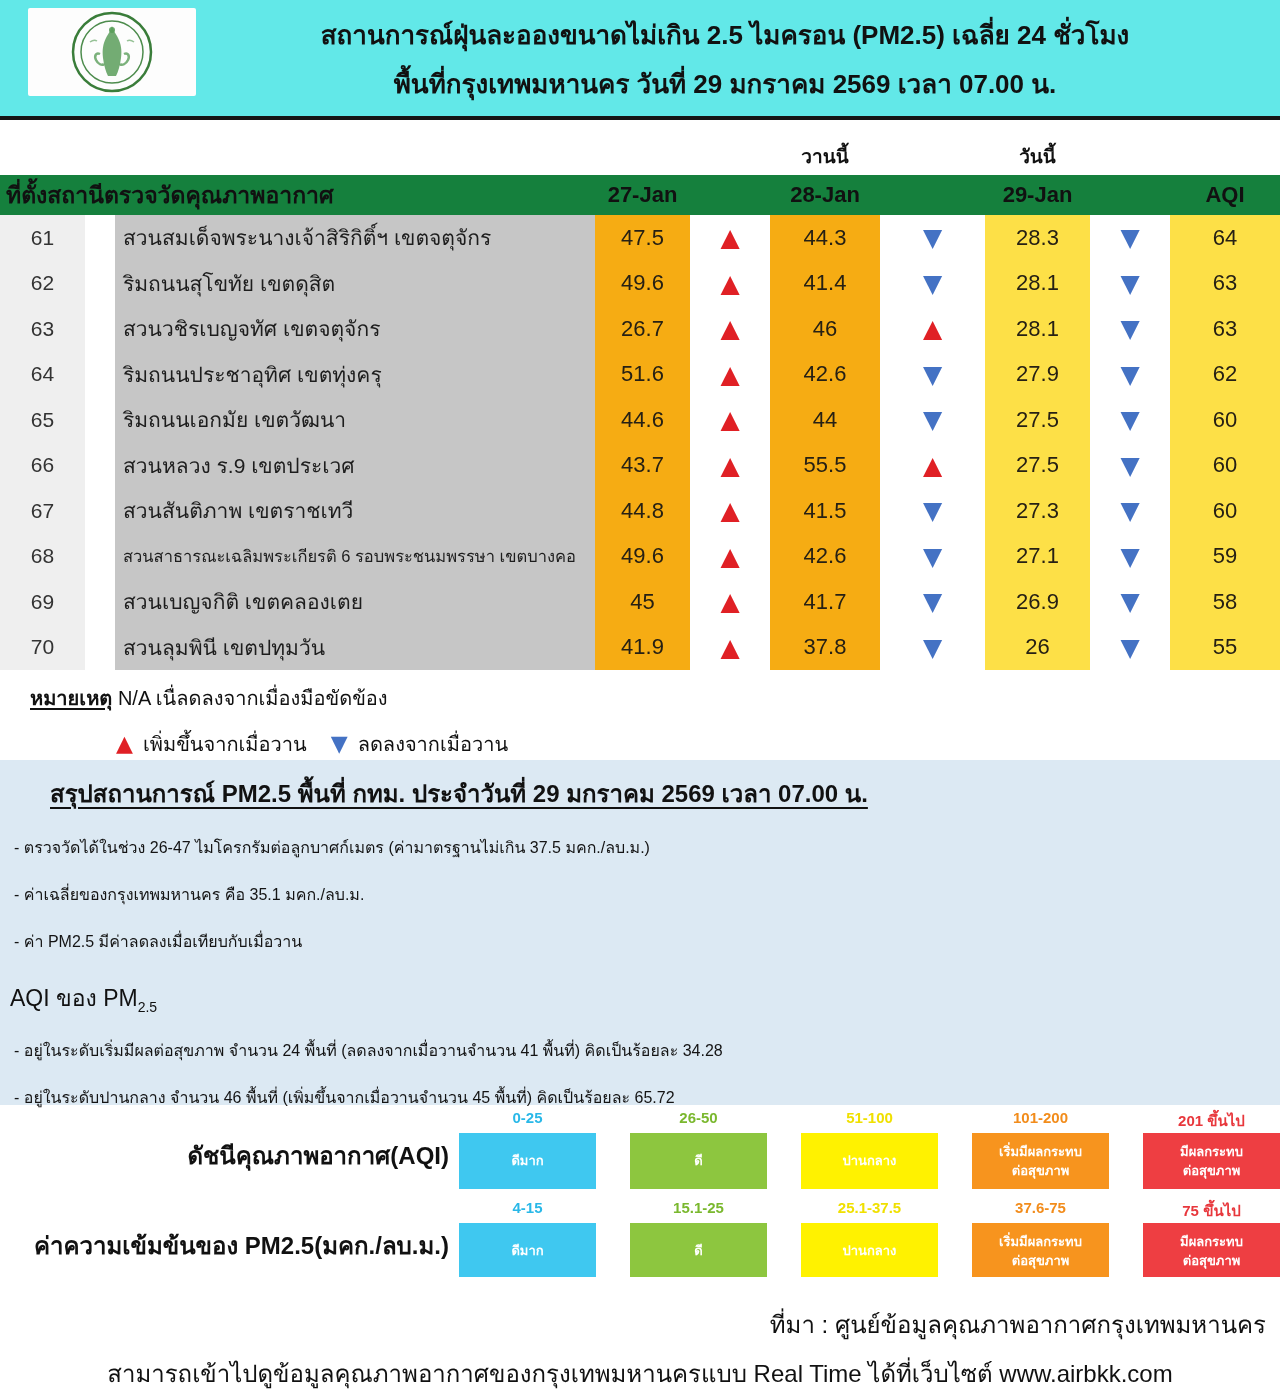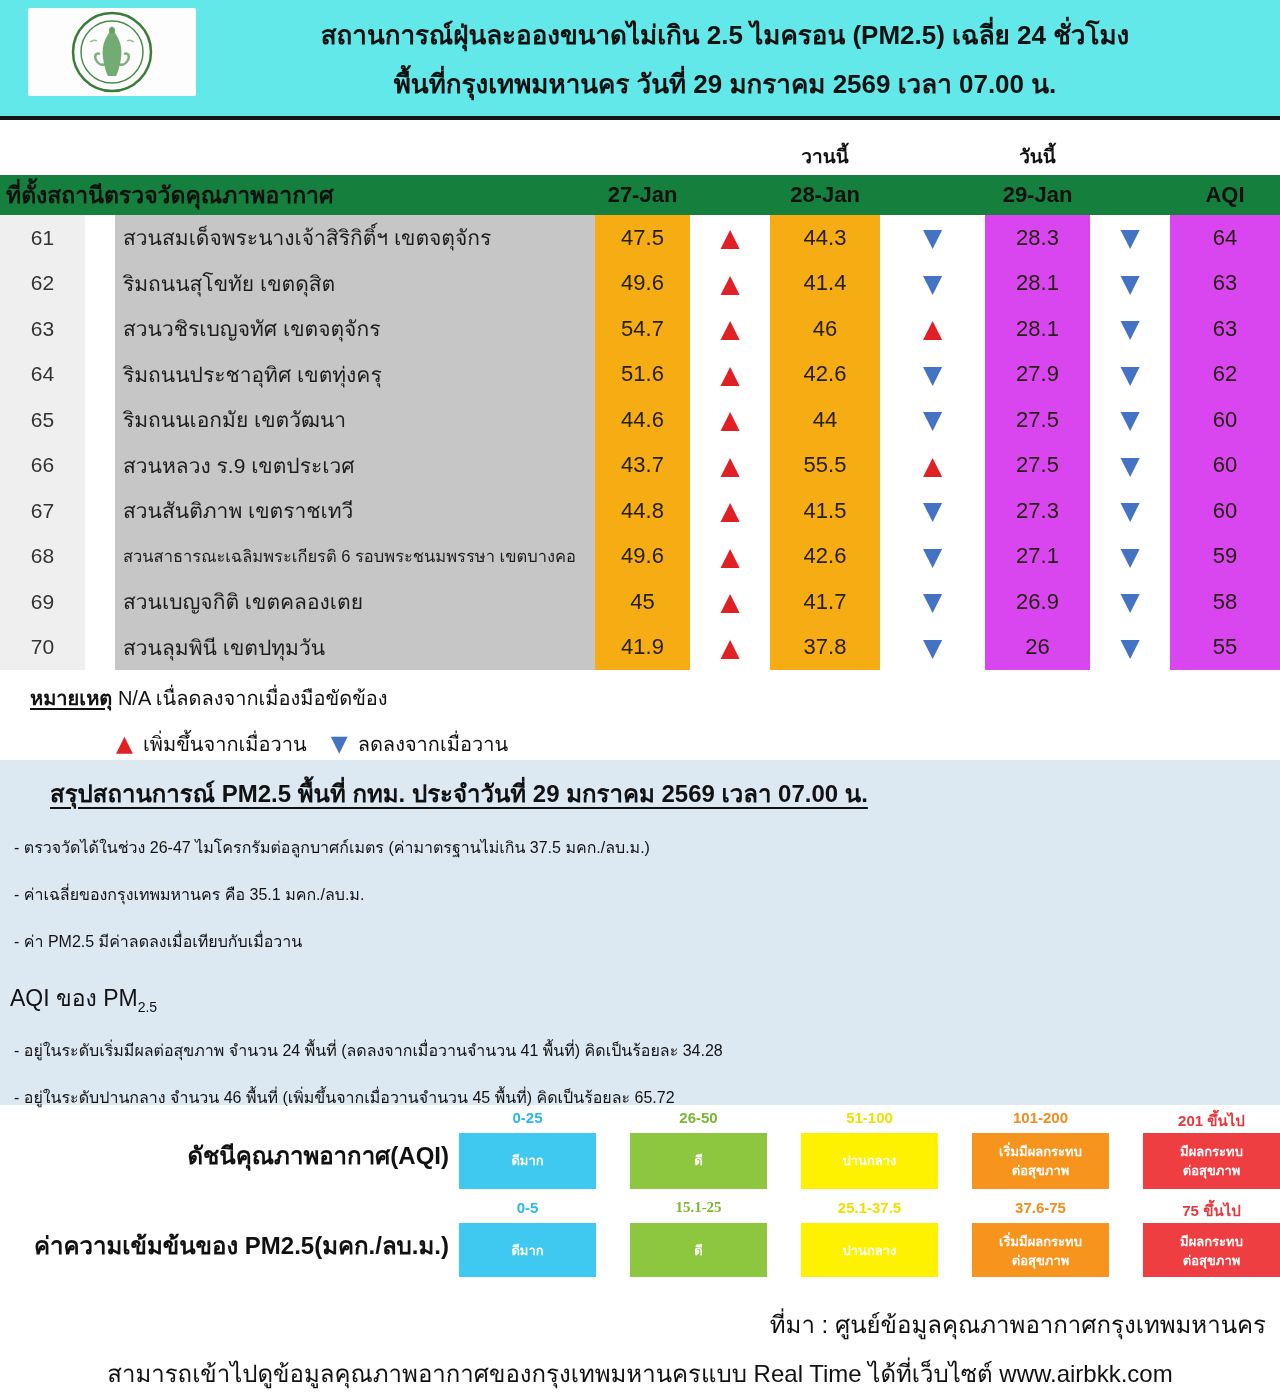--- a/index.html
+++ b/index.html
@@ -22,21 +22,21 @@
   .colheader .station-h{ grid-column:1 / span 3; font-weight:bold; font-size:23px; color:#111; padding-left:6px; }
   .colheader .date-h{ font-weight:bold; font-size:22px; color:#111; text-align:center; }
   .rows-wrap .row{ height:45.5px; }
   .cell{ display:flex; align-items:center; justify-content:center; font-size:22px; color:#262014; }
   .cell.idc{ background:#EFEFEF; color:#333; font-size:21px; }
   .cell.gut{ background:#fff; }
   .cell.namec{ background:#C6C6C6; justify-content:flex-start; padding-left:8px; font-size:21px; color:#1d1d1d;
                white-space:nowrap; overflow:hidden; }
   .cell.namec.small{ font-size:16.5px; }
   .cell.orangec{ background:#F6AC13; }
-  .cell.yellowc{ background:#d946ef; }
+  .cell.yellowc{ background:#fde047; }
   .cell.arrowc{ background:#fff; }
   .tri{ font-family:"DejaVu Sans",sans-serif; font-size:25px; line-height:1; }
   .tri.up{ color:#E02025; }
   .tri.down{ color:#4472C4; }
 
   
   .notes{ height:90px; background:#fff; padding:12px 0 0 30px; font-size:20px; color:#111; }
   .note-label{ font-weight:bold; text-decoration:underline; text-underline-offset:3px; }
   .legend-line{ margin:14px 0 0 86px; display:flex; align-items:center; gap:10px; font-size:20px; }
   .legend-line .tri{ font-size:22px; }
@@ -147,21 +147,21 @@
       <div class="cell arrowc">
           <span class="tri down">▼</span>
         </div>
       <div class="cell yellowc">63</div>
     </div>
 
     <div class="tbl-grid row">
       <div class="cell idc">63</div>
       <div class="cell gut"></div>
       <div class="cell namec">สวนวชิรเบญจทัศ เขตจตุจักร</div>
-      <div class="cell orangec">54.7</div>
+      <div class="cell orangec">26.7</div>
       <div class="cell arrowc">
           <span class="tri up">▲</span>
         </div>
       <div class="cell orangec">46</div>
       <div class="cell arrowc">
           <span class="tri up">▲</span>
         </div>
       <div class="cell yellowc">28.1</div>
       <div class="cell arrowc">
           <span class="tri down">▼</span>
@@ -362,27 +362,27 @@
               <div>ต่อสุขภาพ</div>
             </div>
           </div>
         </div>
     </div>
 
     <div class="scale-row">
       <div class="scale-label">ค่าความเข้มข้นของ PM2.5(มคก./ลบ.ม.)</div>
       <div class="scale-bar">
           <div class="scale-cellcol">
-            <div class="range-lab" style="color: rgb(41, 184, 232);">0-5</div>
+            <div class="range-lab" style="color: rgb(41, 184, 232);">4-15</div>
             <div class="scale-cell" style="background: rgb(63, 200, 240);">
               <div>ดีมาก</div>
             </div>
           </div>
           <div class="scale-cellcol">
-            <div class="range-lab" style="color: rgb(122, 184, 46); font-family: Liberation Serif, serif;">15.1-25</div>
+            <div class="range-lab" style="color: rgb(122, 184, 46);">15.1-25</div>
             <div class="scale-cell" style="background: rgb(141, 198, 63);">
               <div>ดี</div>
             </div>
           </div>
           <div class="scale-cellcol">
             <div class="range-lab" style="color: rgb(240, 224, 0);">25.1-37.5</div>
             <div class="scale-cell" style="background: rgb(255, 242, 0);">
               <div>ปานกลาง</div>
             </div>
           </div>

